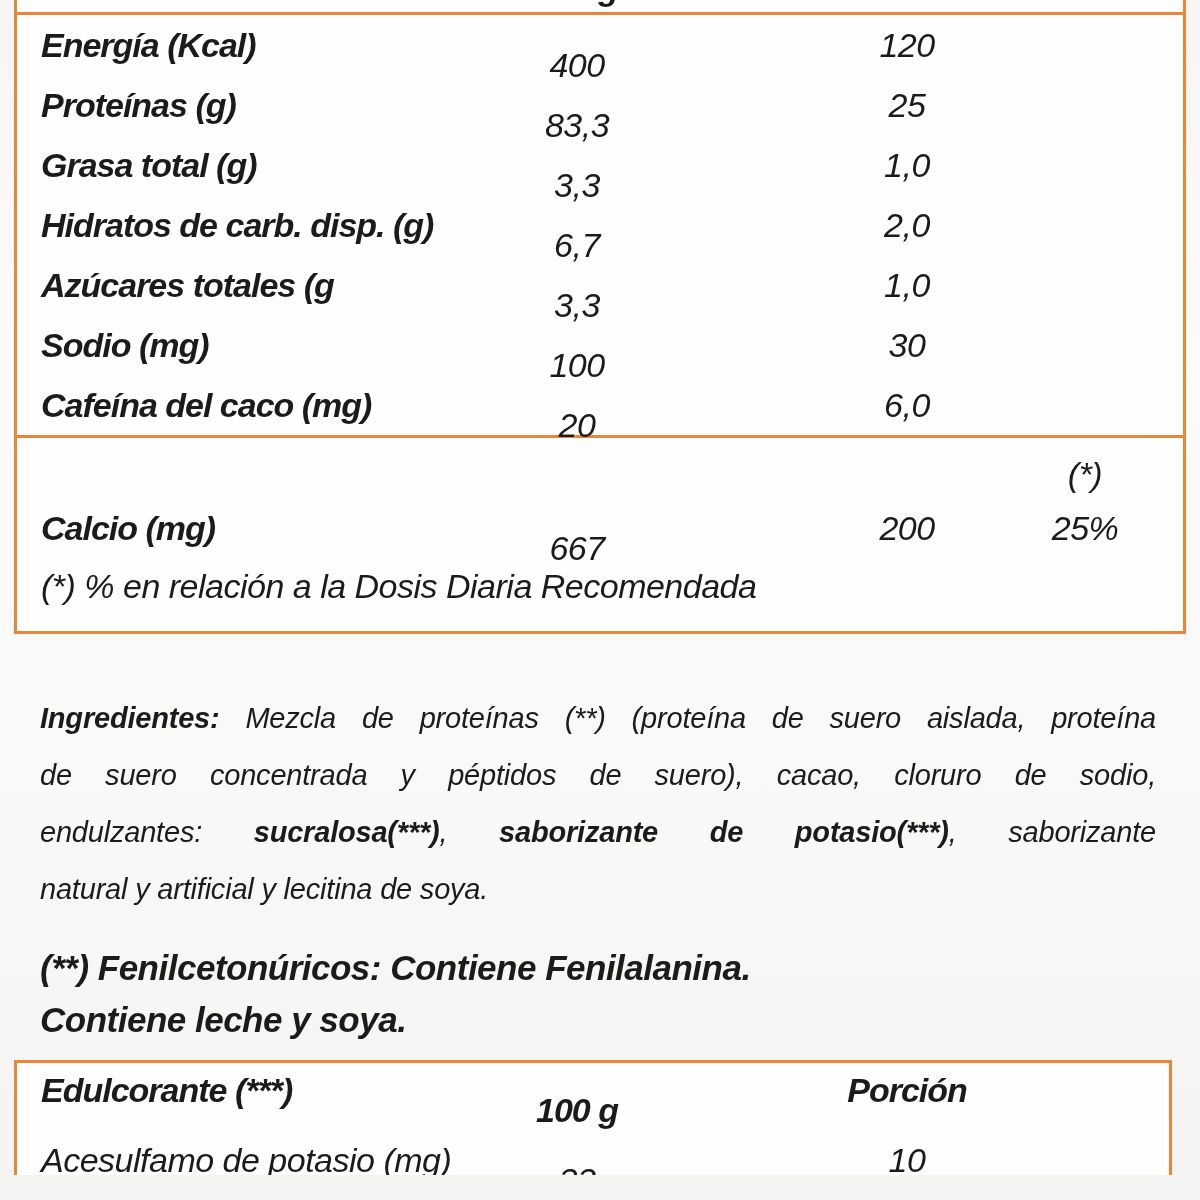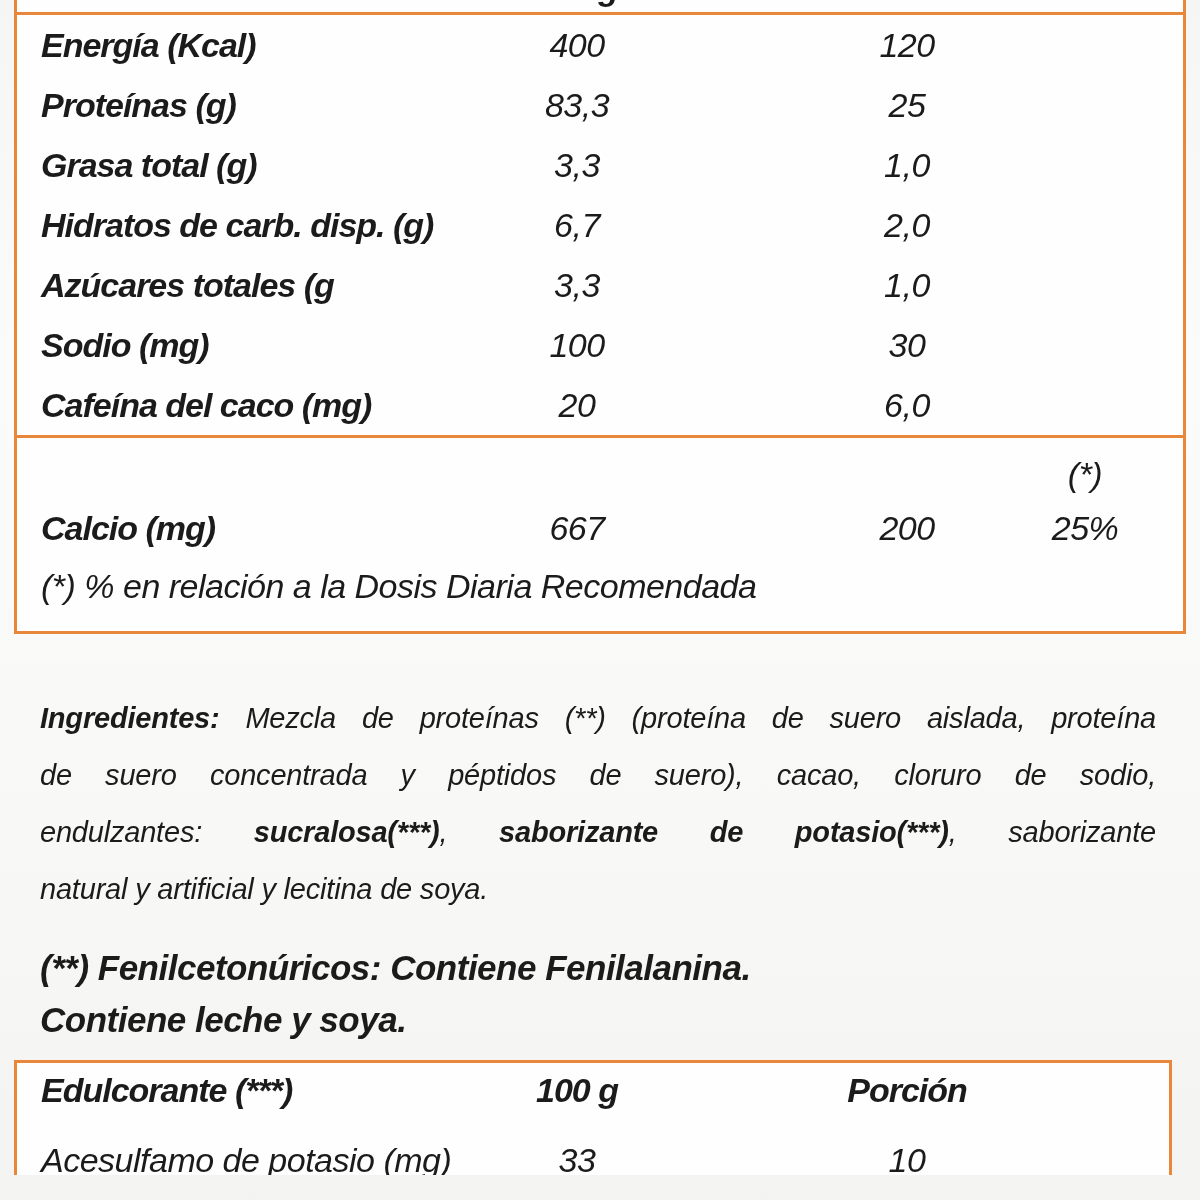--- a/index.html
+++ b/index.html
@@ -25,21 +25,21 @@
     position:absolute;left:24px;top:0;
     font-weight:bold;letter-spacing:-1px;
     white-space:nowrap;
   }
   .v{
     position:absolute;top:0;
     transform:translateX(-50%);
     white-space:nowrap;
     letter-spacing:-0.5px;
   }
-  .v1{left:560px;}
+  .v1{left:560px;margin-top:20px;}
   .v2{left:890px;text-align:center;}
   .v3{left:1068px;}
 
   
   .header-row{height:72px;border-bottom:3px solid #e8873a;}
   .header-row .v{top:auto;bottom:4px;font-weight:bold;font-size:34px;letter-spacing:-1px;}
 
   .nbody .row{height:60px;font-size:34px;line-height:60px;}
   .nbody .lbl,.nbody .v{height:60px;line-height:60px;}
 

